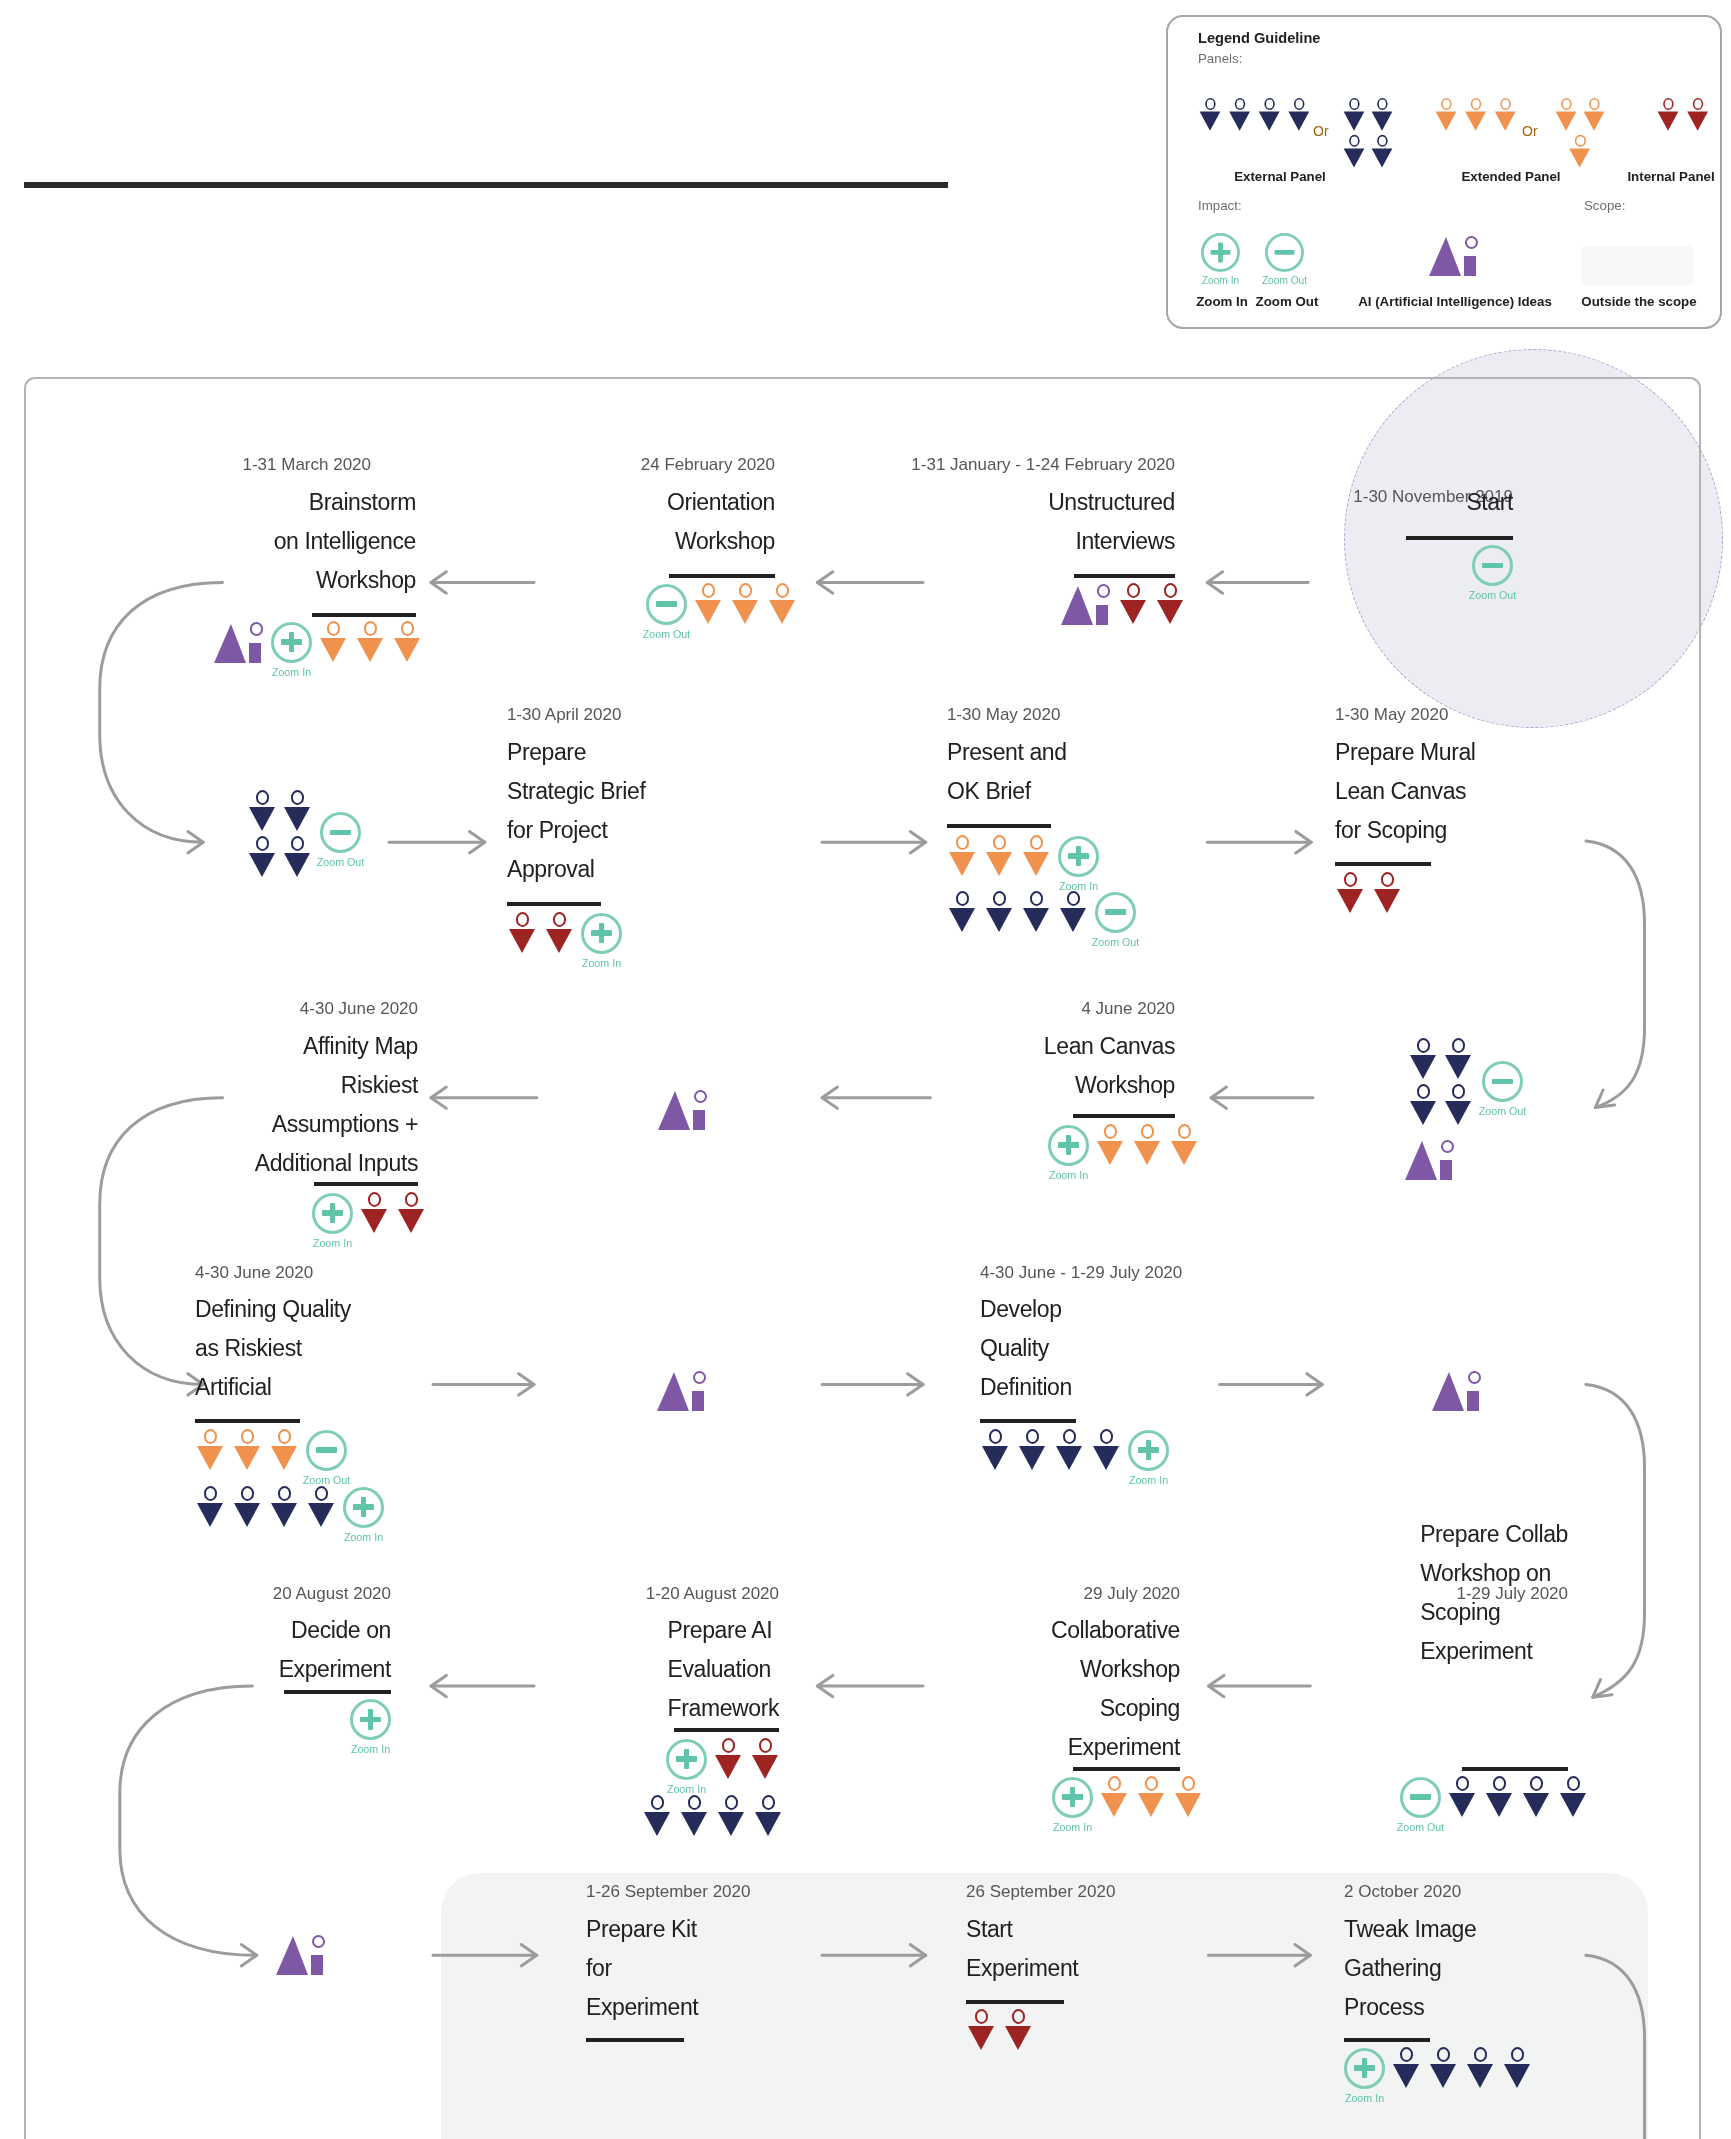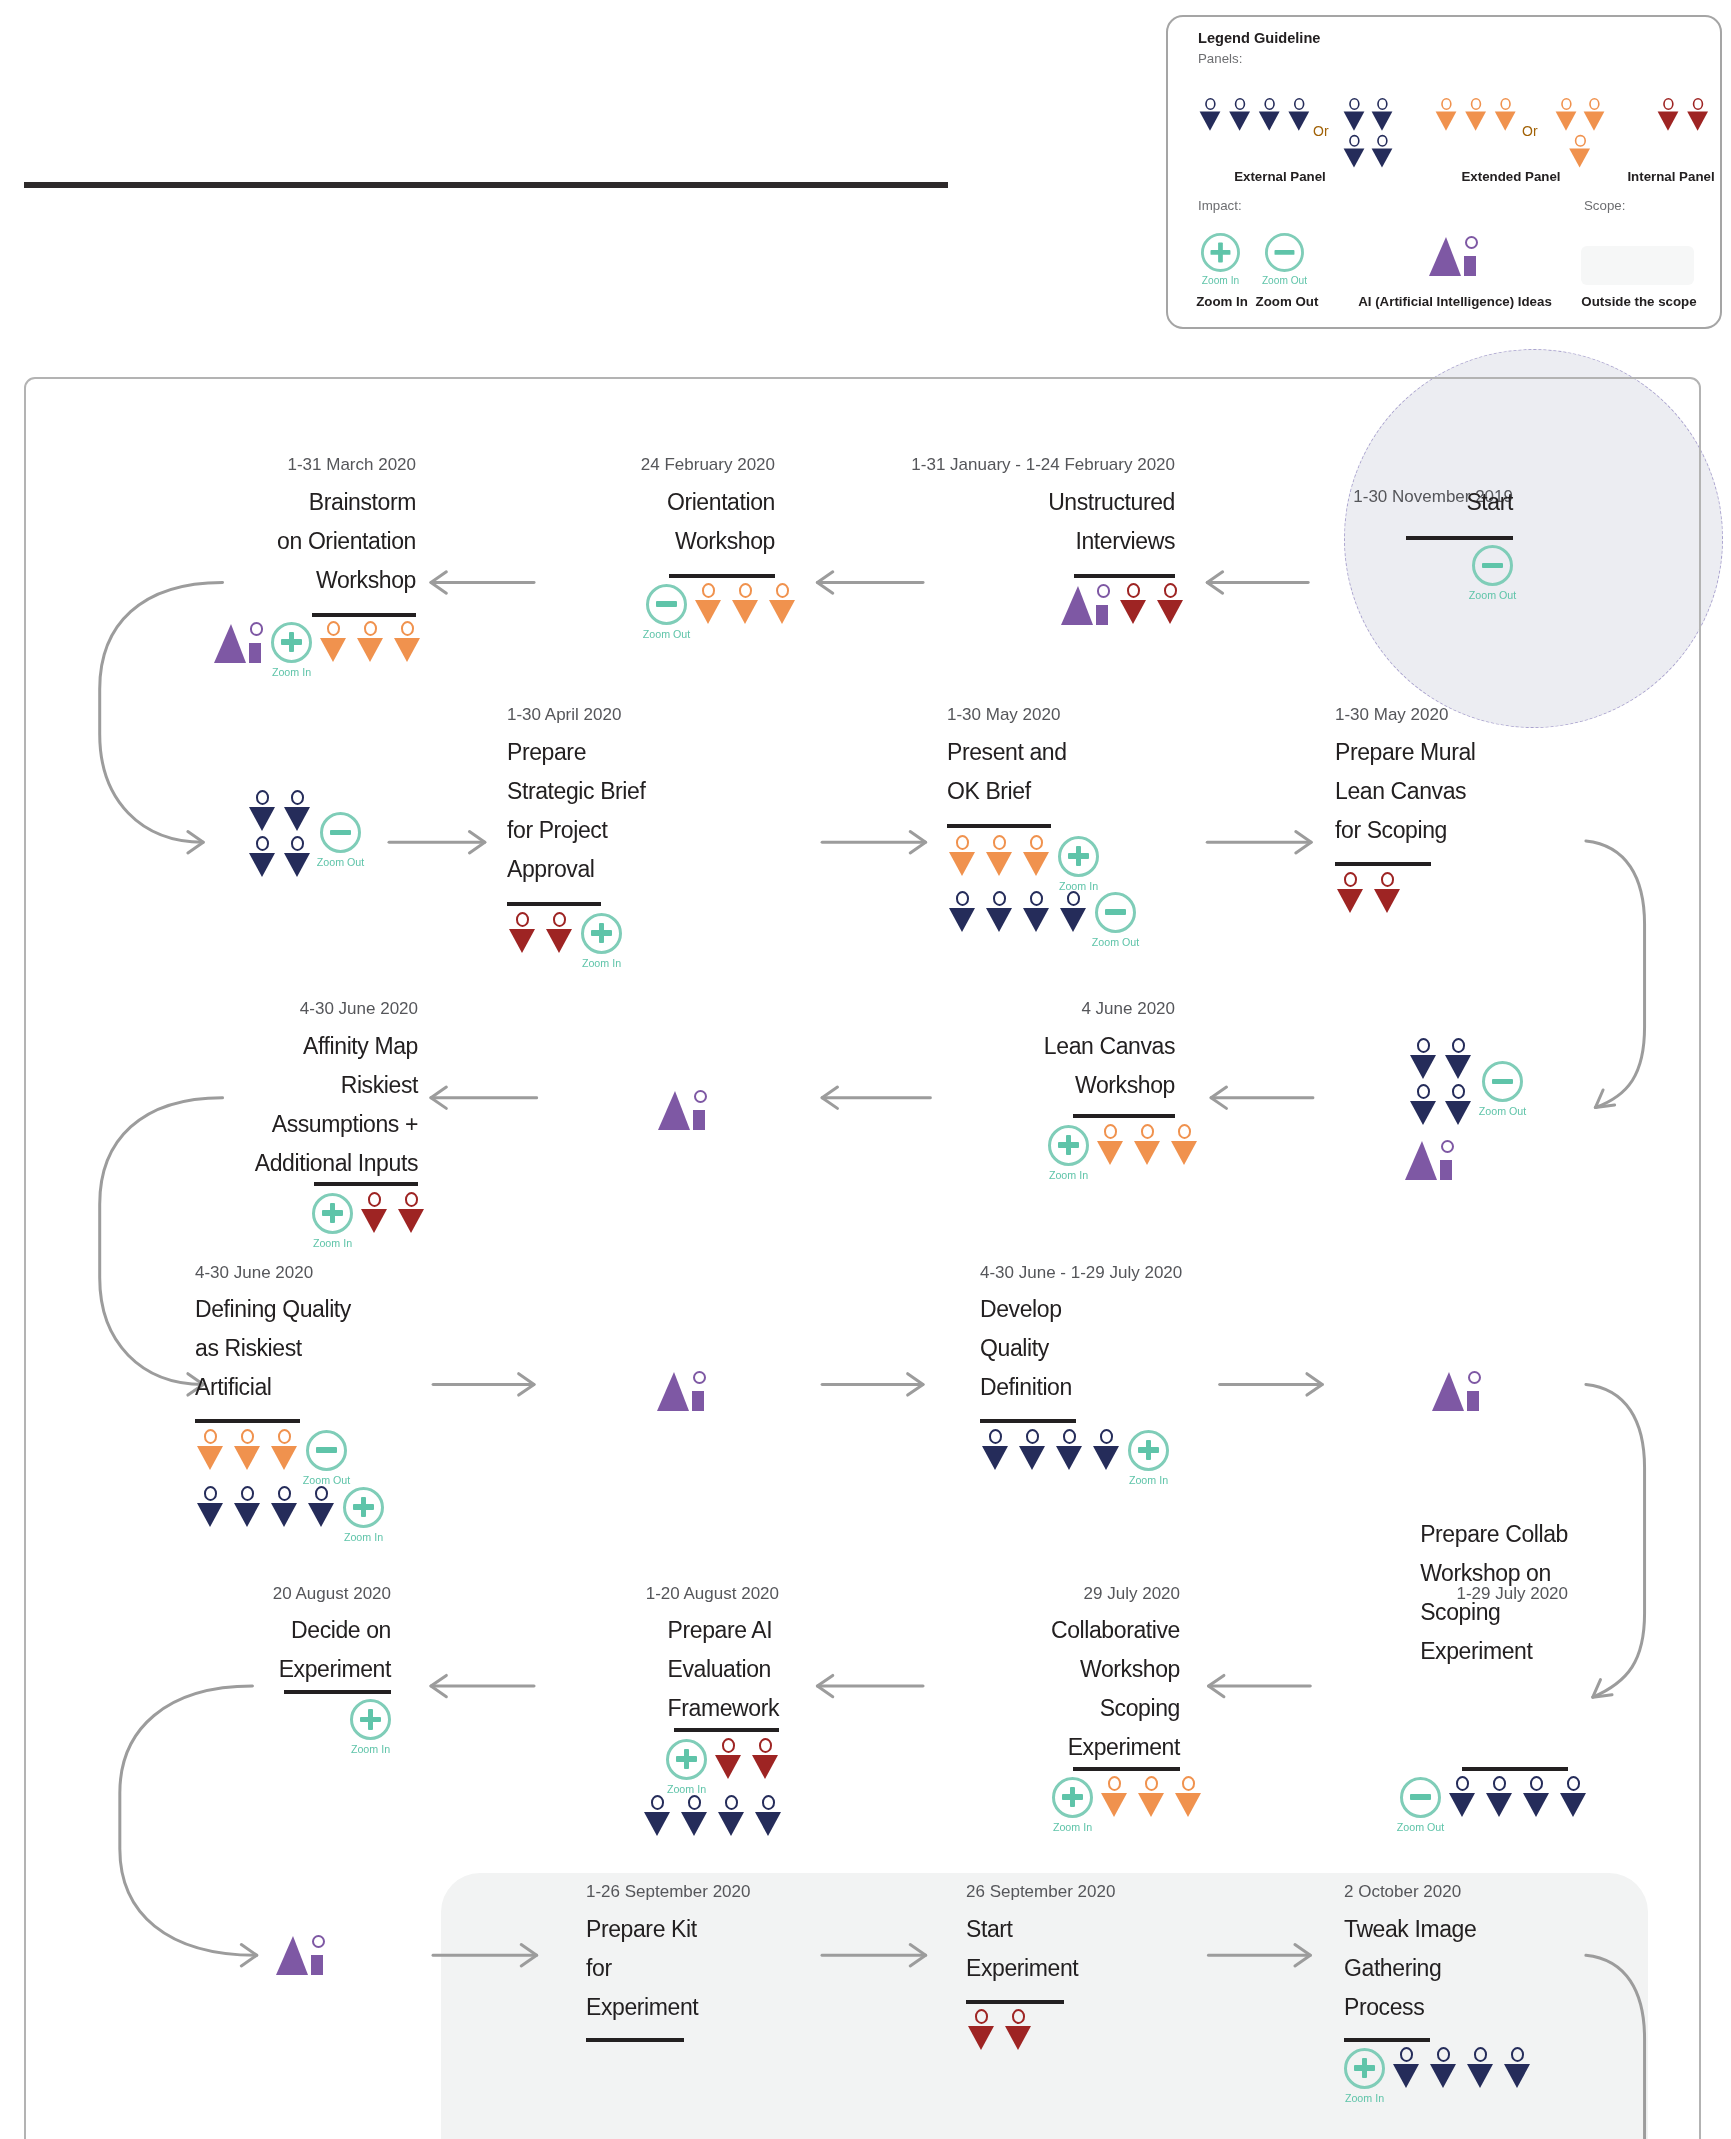--- a/index.html
+++ b/index.html
@@ -157,24 +157,24 @@
           <div class="head"></div>
           <div class="body"></div>
         </div>
         <div class="person orange">
           <div class="head"></div>
           <div class="body"></div>
         </div>
       </div>
     </div>
     <div>
-      <div class="node-date" style="top: 455px; right: 1315px; text-align: left;">1-31 March 2020</div>
+      <div class="node-date" style="top: 455px; right: 1360px; text-align: left;">1-31 March 2020</div>
       <div class="node-title" style="top: 483px; right: 1315px; text-align: right;">
         <div>Brainstorm</div>
-        <div>on Orientation</div>
+        <div>on Intelligence</div>
         <div>Workshop</div>
       </div>
       <div class="underline" style="top: 613px; width: 104px; right: 1315px;"></div>
       <div class="icons" style="left: 214px; top: 621px;">
         <div class="ai">
           <div class="ai-tri"></div>
           <div class="ai-sq"></div>
           <div class="ai-ring"></div>
         </div>
         <div class="zoomwrap">

